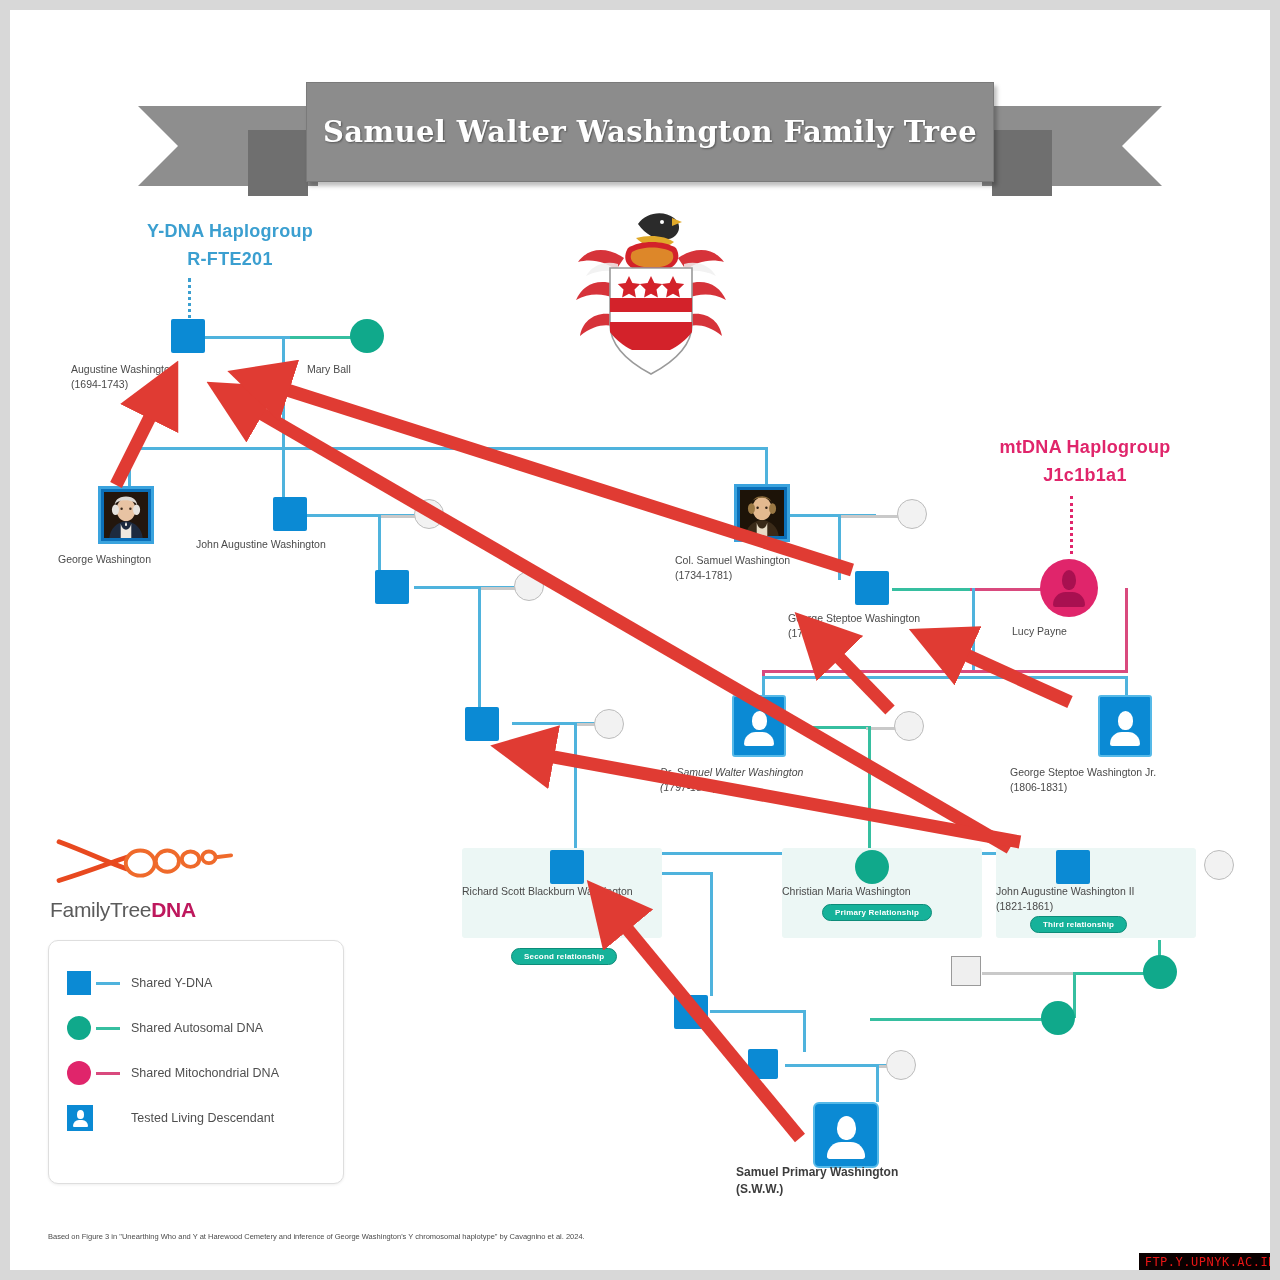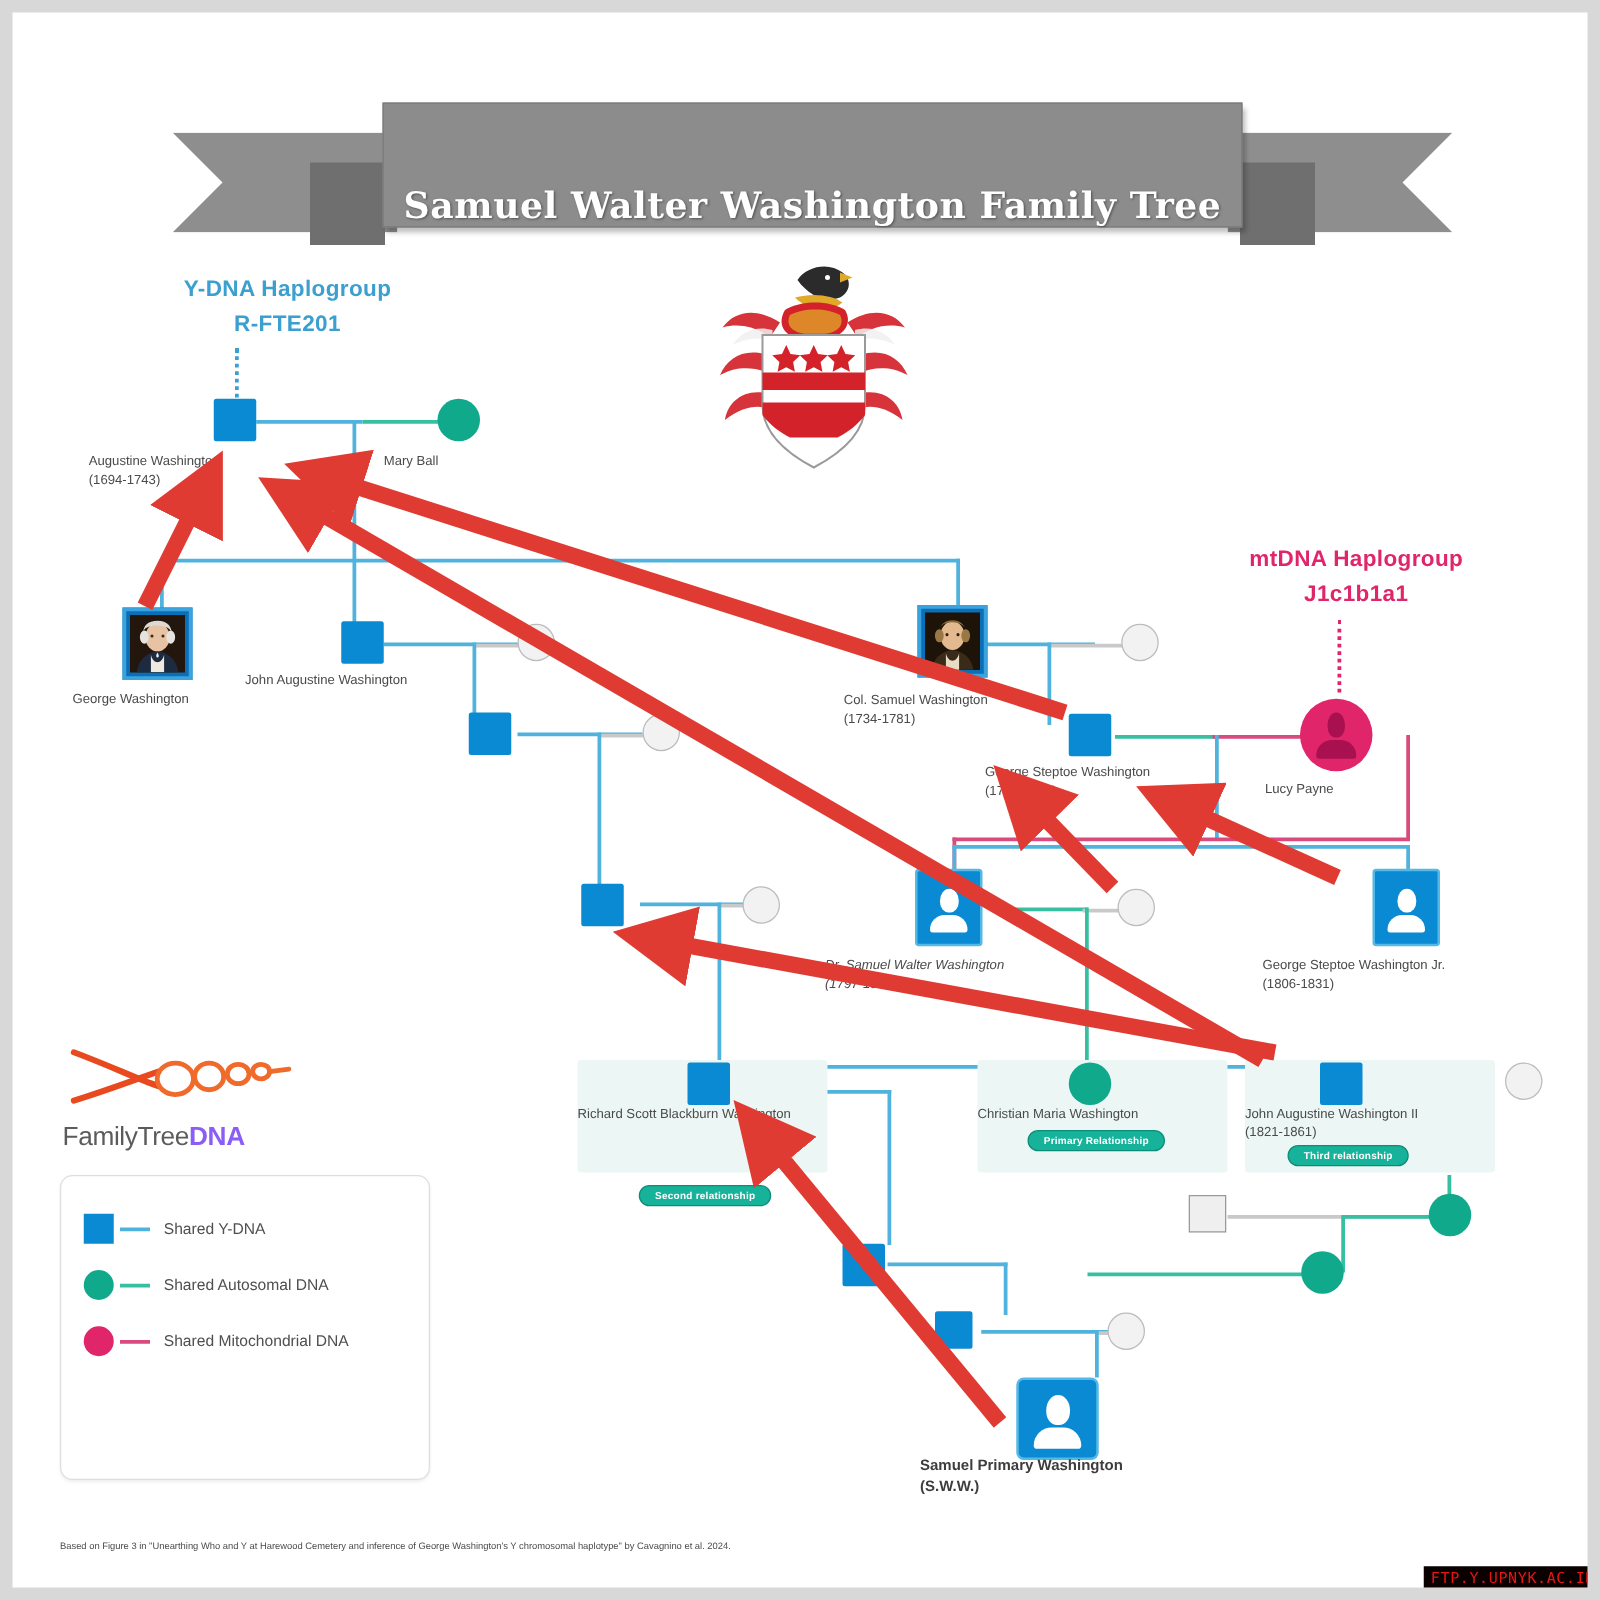--- a/index.html
+++ b/index.html
@@ -45,21 +45,21 @@
   }
   .ribbon-fold.left  { left: 110px; }
   .ribbon-fold.right { right: 110px; }
   #ribbon-center {
     position: absolute;
     left: 168px; top: 0;
     width: 688px; height: 100px;
     background: #8c8c8c;
     border: 1px solid #7a7a7a;
     box-shadow: 3px 4px 4px rgba(0,0,0,.25);
-    display: flex; align-items: flex-end; justify-content: center;
+    display: flex; align-items: center; justify-content: center;
   }
   #banner-title {
     color: #ffffff;
     font-family: "DejaVu Serif", serif;
     font-weight: bold;
     font-size: 29px;
     letter-spacing: .4px;
     text-shadow: 1px 1px 2px rgba(0,0,0,.4);
     white-space: nowrap;
   }
@@ -235,21 +235,21 @@
   .lg-mtdot .avatar-head { width: 6px; height: 8px; background: #a81050; margin-bottom: 1px; }
   .lg-mtdot .avatar-body { width: 13px; height: 6px; background: #a81050; }
   .lg-text { font-size: 12.5px; color: #4f4f4f; white-space: nowrap; }
 
   
   #ftdna { position: absolute; left: 38px; top: 826px; width: 220px; height: 96px; }
   #ftdna-word {
     position: absolute; left: 2px; top: 62px;
     font-size: 21px; color: #5b5b5b; letter-spacing: -.3px;
   }
-  #ftdna-word b { color: #8b5cf6; }
+  #ftdna-word b { color: #be185d; }
 
   
   #footer {
     position: absolute;
     left: 38px; top: 1222px;
     font-size: 7.5px;
     color: #4b4b4b;
     white-space: nowrap;
   }
   #watermark {
@@ -624,20 +624,31 @@
         <div class="lg-line auto"></div>
       </div>
       <div class="lg-text">Shared Autosomal DNA</div>
     </div>
     <div class="lg-row">
       <div class="lg-icon">
         <div class="lg-ci mt"></div>
         <div class="lg-line mt"></div>
       </div>
       <div class="lg-text">Shared Mitochondrial DNA</div>
+    </div>
+    <div class="lg-row">
+      <div class="lg-icon">
+        <div class="lg-tested">
+          <div>
+                <div class="avatar-head"></div>
+                <div class="avatar-body"></div>
+              </div>
+        </div>
+      </div>
+      <div class="lg-text">Tested Living Descendant</div>
     </div>
   </div>
 
   <svg id="arrows">
     <defs>
       <marker id="ah" markerWidth="5" markerHeight="5" refX="2.2" refY="2.5" orient="auto">
         <path d="M0,0 L5,2.5 L0,5 Z" fill="#e03b33"></path>
       </marker>
     </defs>
     <g stroke="#e03b33" stroke-width="13" fill="none" marker-end="url(#ah)" stroke-linecap="butt">

